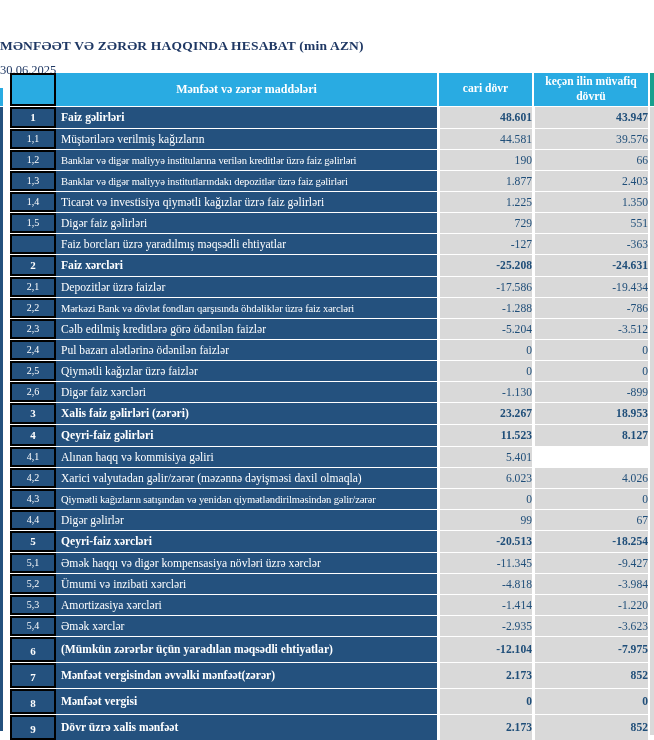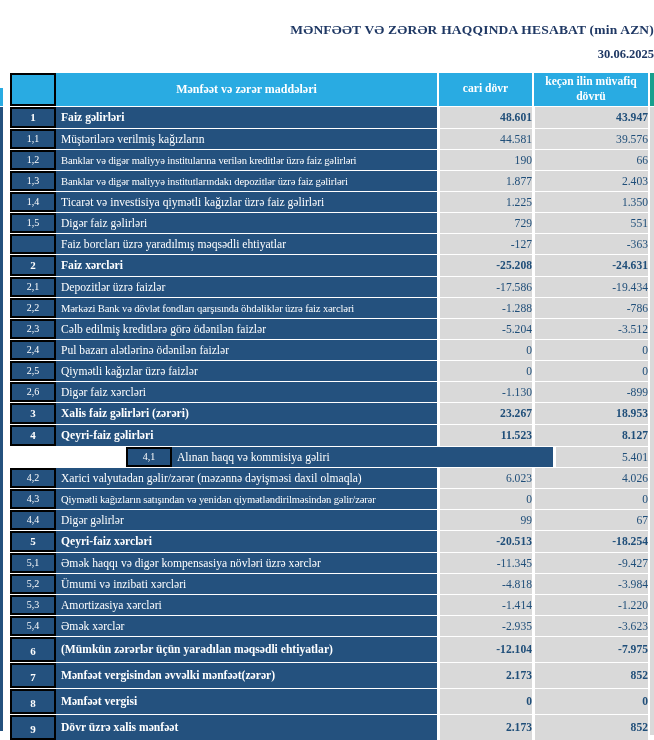--- a/index.html
+++ b/index.html
@@ -9,42 +9,42 @@
     --numtext:#1F4E79;
     --titlecolor:#1F3864;
     --teal:#17A08E;
     --black:#000000;
   }
   *{margin:0;padding:0;box-sizing:border-box;}
   html,body{width:654px;height:740px;background:#fff;overflow:hidden;
     font-family:"Liberation Serif","DejaVu Serif",serif;}
   .page{position:relative;width:654px;height:740px;}
 
-  .title-block{padding-top:22px;text-align:right;}
+  .title-block{padding-top:38px;text-align:left;}
   .report-title{font-size:13.5px;font-weight:bold;color:var(--titlecolor);letter-spacing:.2px;}
-  .report-date{margin-top:9px;font-size:12.5px;font-weight:bold;color:var(--titlecolor);}
+  .report-date{margin-top:9px;font-size:12.5px;font-weight:normal;color:var(--titlecolor);}
 
   .tbl{position:absolute;left:10px;top:73px;width:638px;
        display:flex;flex-direction:column;row-gap:1px;}
   .row{display:flex;align-items:stretch;}
 
   .cell-no{width:46px;flex:0 0 46px;background:var(--navy);
     border:2px solid var(--black);
     display:flex;align-items:flex-end;justify-content:center;
     color:#fff;font-size:10px;padding-bottom:3px;}
   .cell-label{width:381px;flex:0 0 381px;background:var(--navy);color:#fff;
     display:flex;align-items:center;padding-left:5px;
     font-size:11.6px;white-space:nowrap;overflow:hidden;}
   .cell-val{background:var(--gray);color:var(--numtext);
     display:flex;align-items:center;justify-content:flex-end;
     font-size:11.6px;border-left:3px solid #fff;}
   .cell-cur{width:95px;flex:0 0 95px;}
   .cell-prev{width:116px;flex:0 0 116px;}
 
-  .row-normal{height:20px;justify-content:flex-end;}
+  .row-normal{height:20px;}
   .row-section{height:21px;}
   .row-tall{height:25px;}
   .row-section .cell-label,.row-tall .cell-label,
   .row-section .cell-val,.row-tall .cell-val,
   .row-section .cell-no,.row-tall .cell-no{font-weight:bold;}
   .row-section .cell-no,.row-tall .cell-no{font-size:11px;}
   .compact .cell-label{font-size:10.6px;letter-spacing:-0.15px;}
 
   .hdr{height:33px;}
   .hdr .cell-no{background:var(--cyan);}

